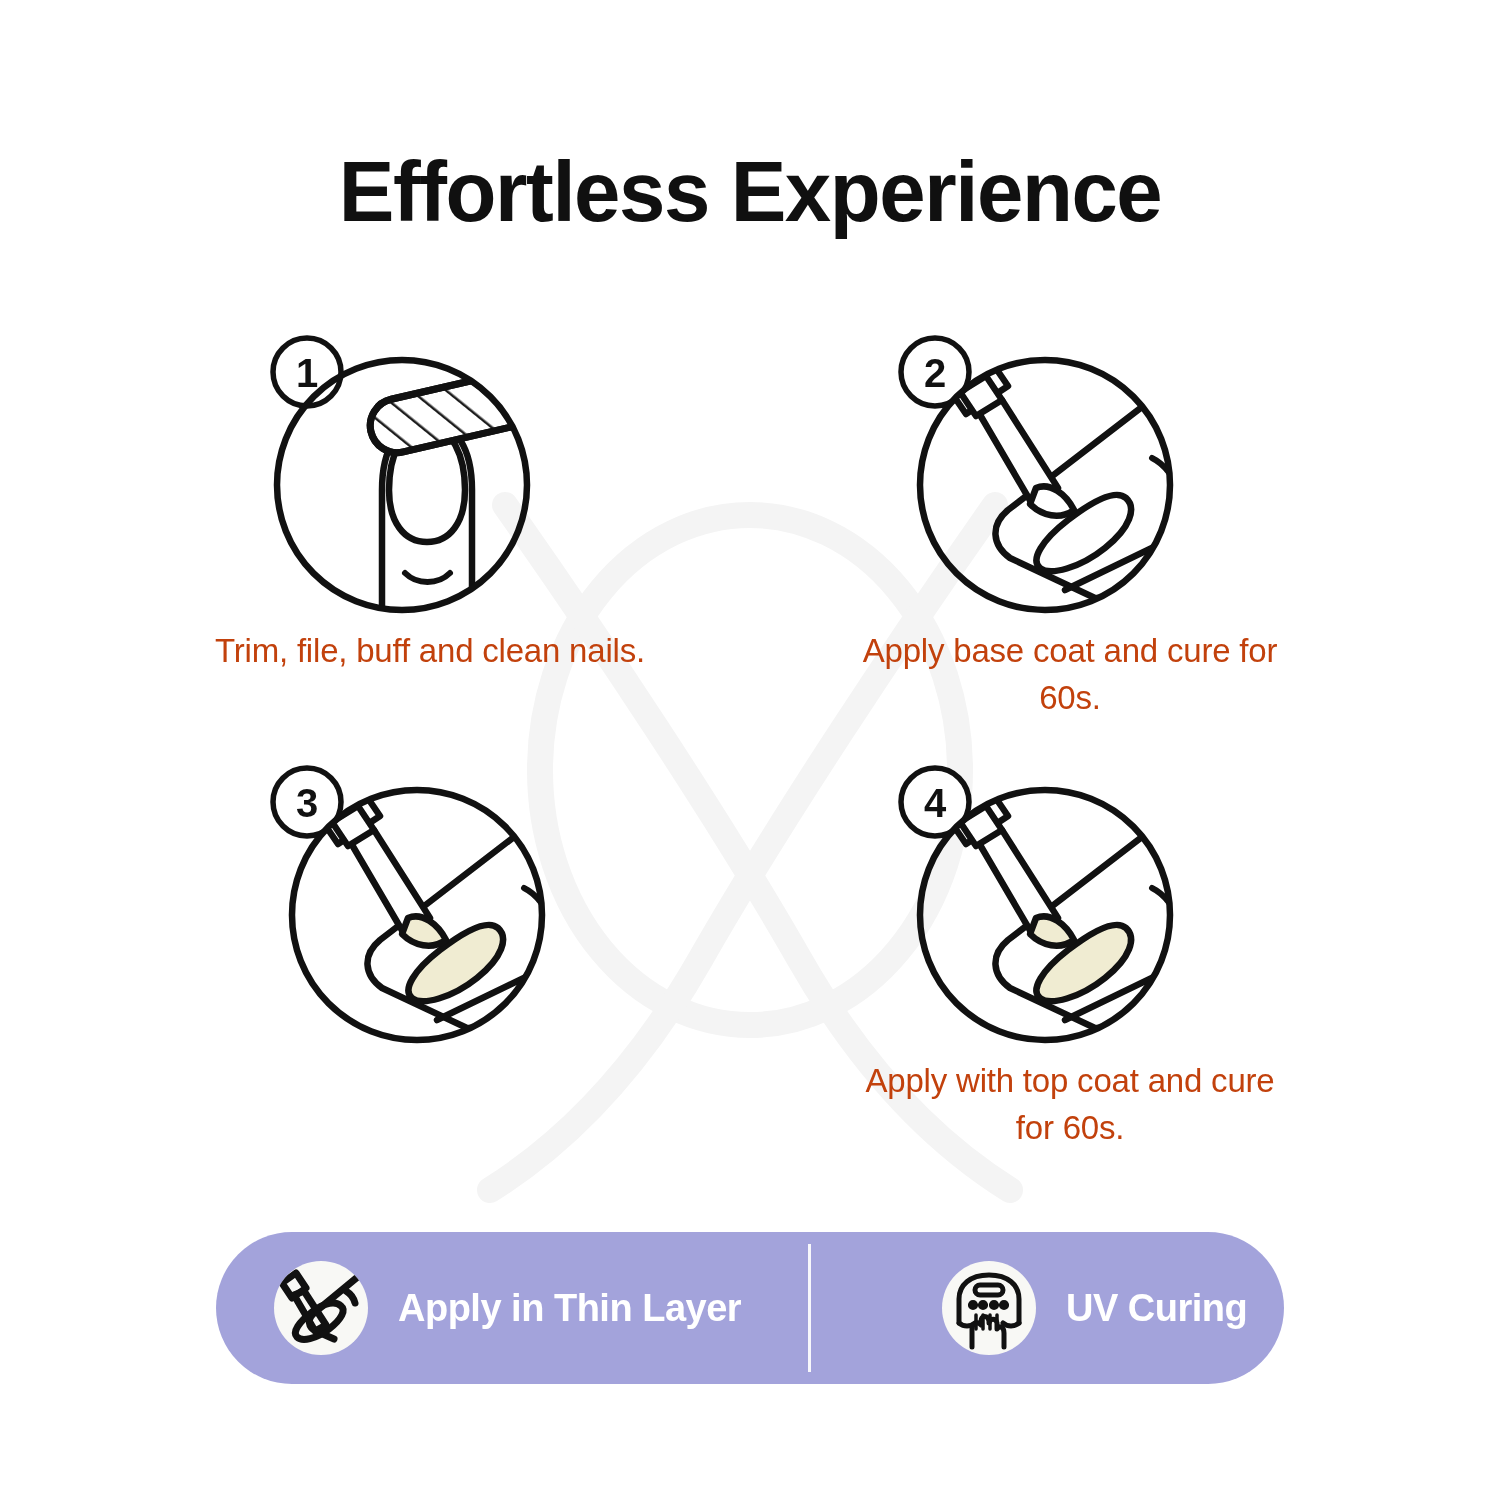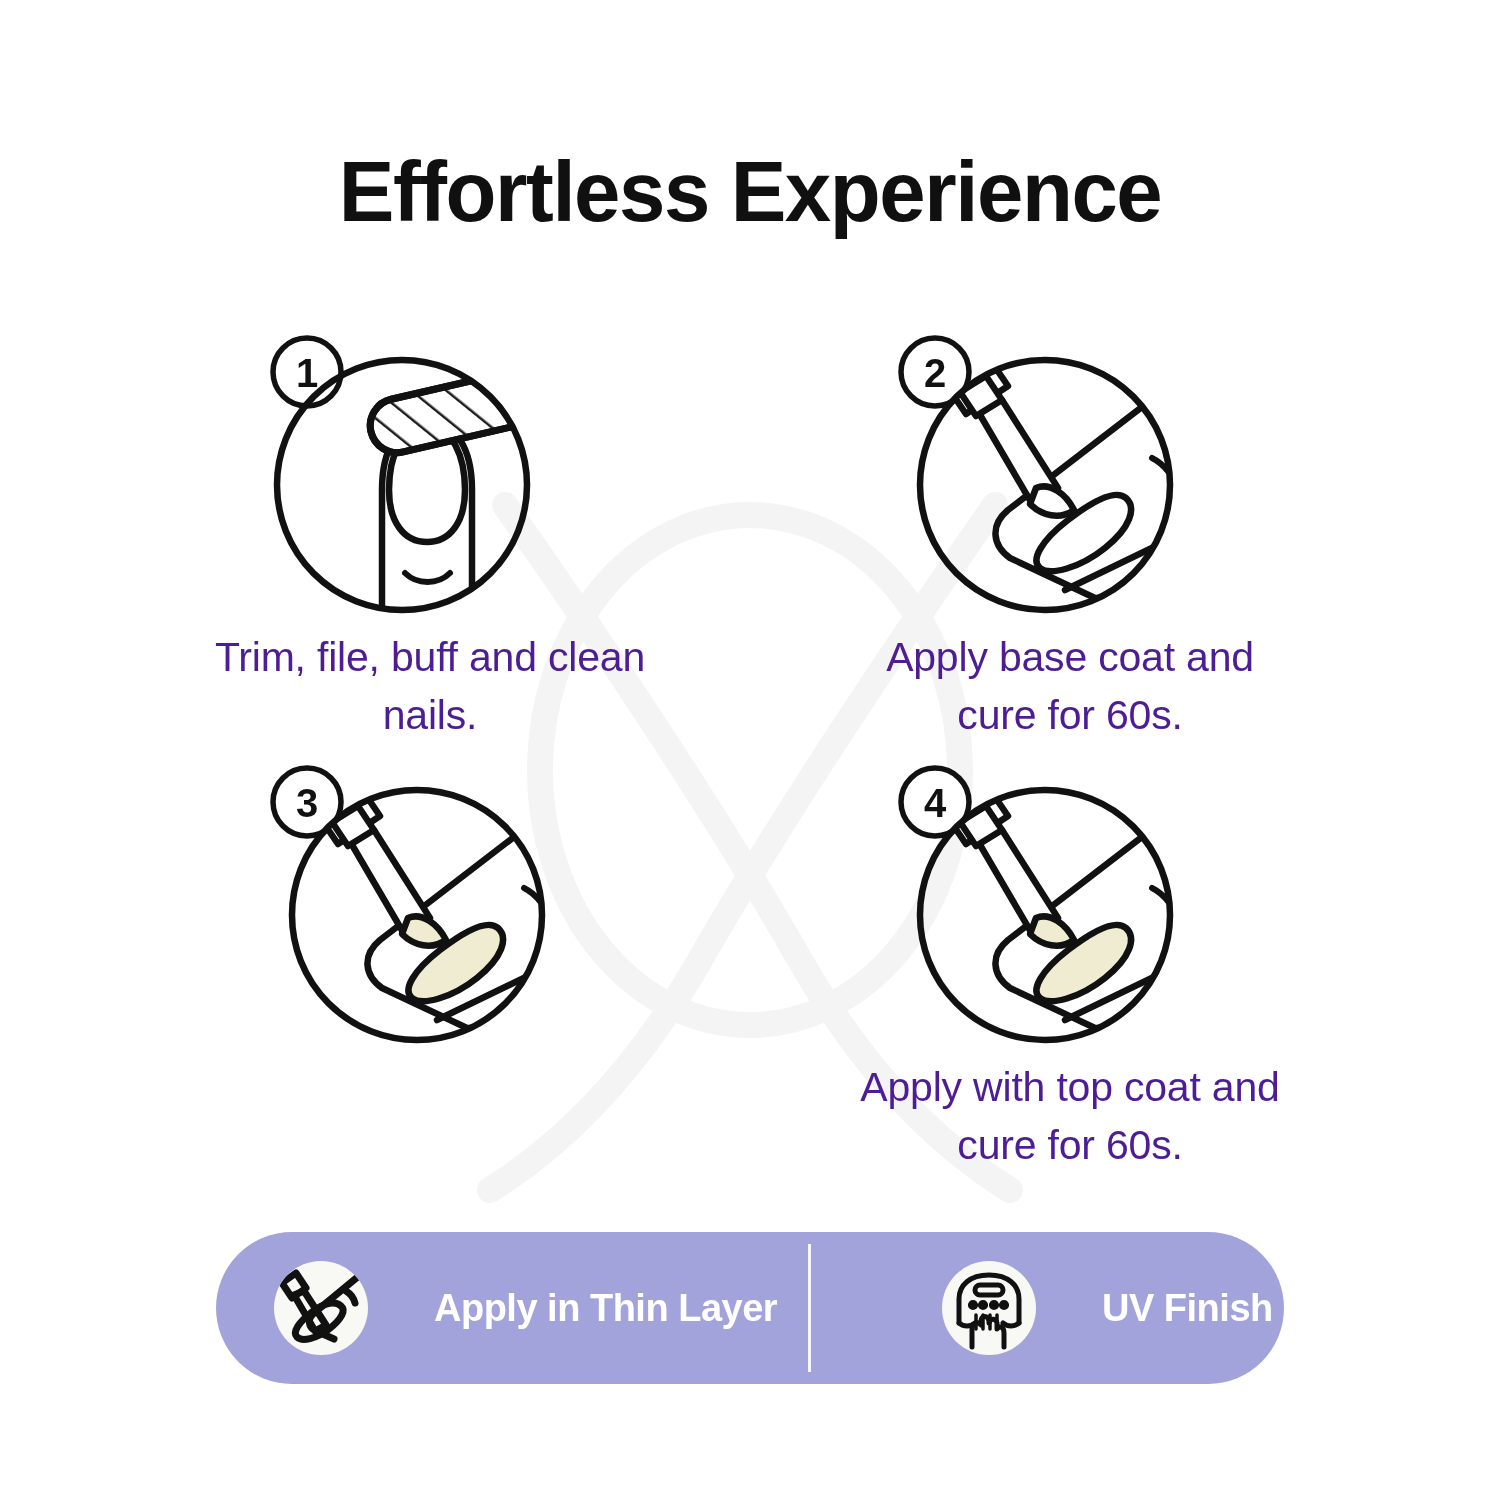--- a/index.html
+++ b/index.html
@@ -73,24 +73,24 @@
     top: 0;
   }
   .step-art-left  { left: 152px; }
   .step-art-right { left: 140px; }
 
   .step-caption {
     width: 480px;
     margin: 8px auto 0 auto;
     text-align: center;
     font-family: "Liberation Sans", sans-serif;
-    font-size: 41px;
+    font-size: 33px;
     font-weight: 400;
     line-height: 1.42;
-    color: #4c1d95;
+    color: #c2410c;
     letter-spacing: -0.2px;
   }
   .cap-narrow { width: 440px; text-align: center; }
 
   
   .feature-banner {
     position: absolute;
     left: 216px;
     top: 1232px;
     width: 1068px;
@@ -98,21 +98,20 @@
     background: #a3a3db;
     border-radius: 76px;
     display: flex;
     align-items: center;
     z-index: 4;
   }
   .feature {
     display: flex;
     align-items: center;
     height: 160px;
-    gap: 36px;
   }
   .feature-1 { padding-left: 58px; }
   .feature-2 { padding-left: 66px; }
 
   .feature-icon {
     width: 94px;
     height: 94px;
     border-radius: 50%;
     background: #f8f8f5;
     overflow: hidden;
@@ -335,15 +334,15 @@
           <circle cx="41" cy="44" r="2.6" fill="#111"></circle>
           <circle cx="52" cy="44" r="2.6" fill="#111"></circle>
           <circle cx="62" cy="44" r="2.6" fill="#111"></circle>
 
           <path d="M 34 54 L 34 68 M 41 54 L 41 68 M 48 54 L 48 68 M 55 54 L 55 68" stroke-width="3.5"></path>
 
           <path d="M 30 86 L 30 68 C 30 62 36 60 39 64 L 39 60 C 39 54 46 54 47 60 L 47 62 C 48 57 54 57 55 62 L 55 68 C 58 64 62 66 62 72 L 62 86"></path>
         </g>
       </svg>
     </div>
-    <div class="feature-label">UV Finish</div>
+    <div class="feature-label">UV Curing</div>
   </div>
 </div>
 
 </body></html>

